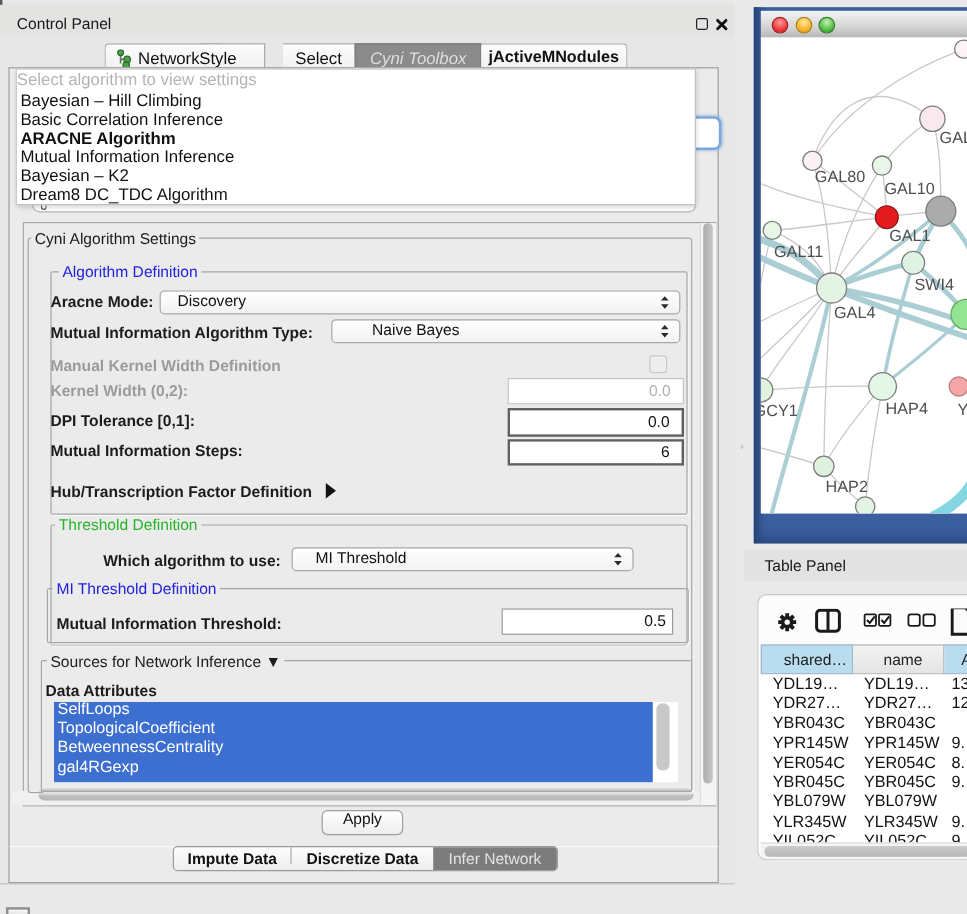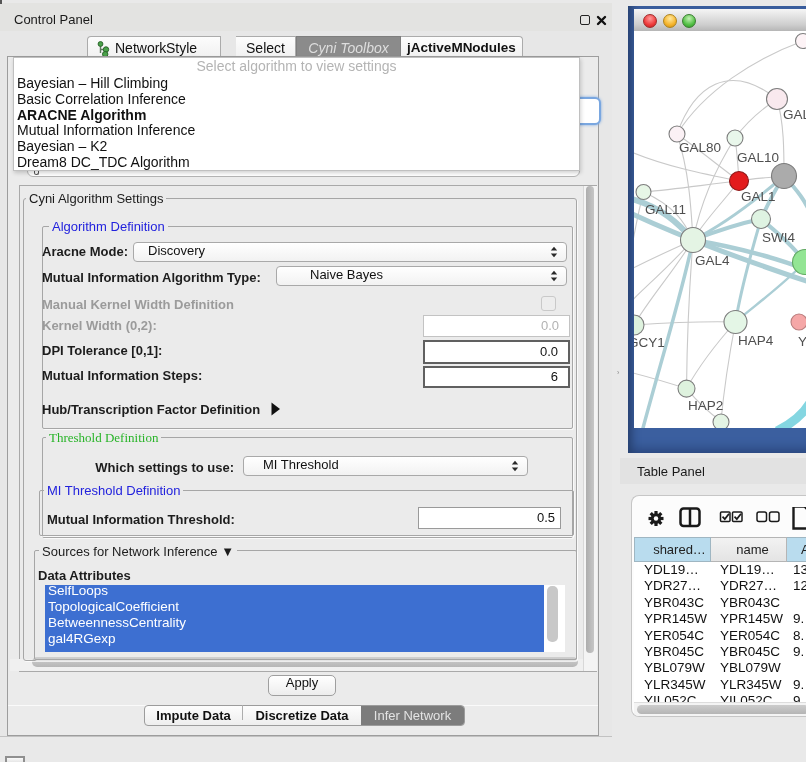--- a/index.html
+++ b/index.html
@@ -102,23 +102,23 @@
 
   <div class="abs fieldlabel" style="left:42px;top:365px;">Mutual Information Steps:</div>
   <div class="tfield" style="left:423px;top:362.5px;width:147px;height:22px;line-height:18px;border:2px solid #606060;padding-right:10px;">6</div>
 
   <div class="abs fieldlabel" style="left:42px;top:399px;">Hub/Transcription Factor Definition</div>
   <svg class="abs" style="left:269px;top:398px;" width="13" height="16" viewBox="0 0 13 16">
       <path d="M2.5 1.5 L11 8 L2.5 14.5 Z" fill="#111"></path>
     </svg>
 
   <div class="groupbox" style="left:42px;top:434px;width:529px;height:99px;"></div>
-  <div class="abs grouptitle" style="left:46px;top:428px;color:#28b428;font-family:Liberation Serif, serif;">Threshold Definition</div>
-
-  <div class="abs fieldlabel" style="left:40px;top:457px;width:194px;text-align:right;">Which settings to use:</div>
+  <div class="abs grouptitle" style="left:46px;top:428px;color:#28b428;">Threshold Definition</div>
+
+  <div class="abs fieldlabel" style="left:40px;top:457px;width:194px;text-align:right;">Which algorithm to use:</div>
   <div class="combo" style="left:243px;top:453px;width:285px;height:20px;">
     <span style="position:absolute;left:19px;top:0px;">MI Threshold</span>
     <svg style="position:absolute;right:8px;top:50%;margin-top:-6px;" width="8" height="12" viewBox="0 0 8 12">
         <path d="M0.8 4.4 L4 0.8 L7.2 4.4 Z M0.8 7.6 L4 11.2 L7.2 7.6 Z" fill="#2a2a2a"></path>
       </svg>
   </div>
 
   <div class="groupbox" style="left:39px;top:487px;width:533px;height:44px;"></div>
   <div class="abs grouptitle" style="left:44px;top:481px;color:#2222dd;">MI Threshold Definition</div>
 
@@ -144,21 +144,21 @@
 
   <div class="abs" style="left:144px;top:702px;width:321px;height:21px;background:linear-gradient(#fdfdfd,#eeeeee);border:1px solid #9c9c9c;border-radius:4px;box-sizing:border-box;">
     <div class="abs" style="left:0;top:0;width:97px;height:19px;text-align:center;"><span style="line-height:19px;font-size:13px;font-weight:bold;color:#111;">Impute Data</span></div>
     <div class="abs" style="left:97px;top:-1px;width:1px;height:15px;background:#adadad;"></div>
     <div class="abs" style="left:98px;top:0;width:118px;height:19px;text-align:center;"><span style="line-height:19px;font-size:13px;font-weight:bold;color:#111;">Discretize Data</span></div>
     <div class="abs" style="left:216px;top:0;width:103px;height:19px;background:#7c7c7c;border-radius:0 3px 3px 0;text-align:center;"><span style="line-height:19px;font-size:13px;color:#e3e3e3;margin-top:48px;">Infer Network</span></div>
   </div>
 </div>
 
 <div class="abs" style="left:13px;top:57px;width:567px;height:114px;background:#ffffff;border:1px solid #c0c0c0;box-shadow:1px 2px 4px rgba(0,0,0,.18);box-sizing:border-box;z-index:30;">
-  <div style="position:absolute;left:0;top:0px;width:100%;text-align:center;font-size:14px;color:#b4b4b4;">Select algorithm to view settings</div>
+  <div style="position:absolute;left:0;top:0px;width:100%;font-size:14px;color:#b4b4b4;">Select algorithm to view settings</div>
   <div style="position:absolute;left:3px;top:18px;font-size:14px;color:#111;line-height:15.8px;">Bayesian – Hill Climbing<br>Basic Correlation Inference<br><b>ARACNE Algorithm</b><br>Mutual Information Inference<br>Bayesian – K2<br>Dream8 DC_TDC Algorithm</div>
 </div>
 
 <div class="abs" style="left:617px;top:369px;width:5px;height:7px;color:#8a8a8a;font-size:7px;">›</div>
 
 <div class="abs" style="left:5px;top:756px;width:20px;height:10px;background:linear-gradient(#fafafa,#dcdcdc);border:2px solid #8f8f8f;box-sizing:border-box;"></div>
 
 <div class="abs" style="left:628px;top:6px;width:178px;height:447px;background:#3b5f9f;box-shadow:inset 10px 0 8px -6px #27406e, inset 0 -12px 10px -7px #2d4a82;">
 
   <div class="abs" style="left:6px;top:3px;width:172px;height:22px;background:linear-gradient(#f5f5f5,#cfcfcf 70%,#b6b6b6);border-bottom:1px solid #8e8e8e;">

